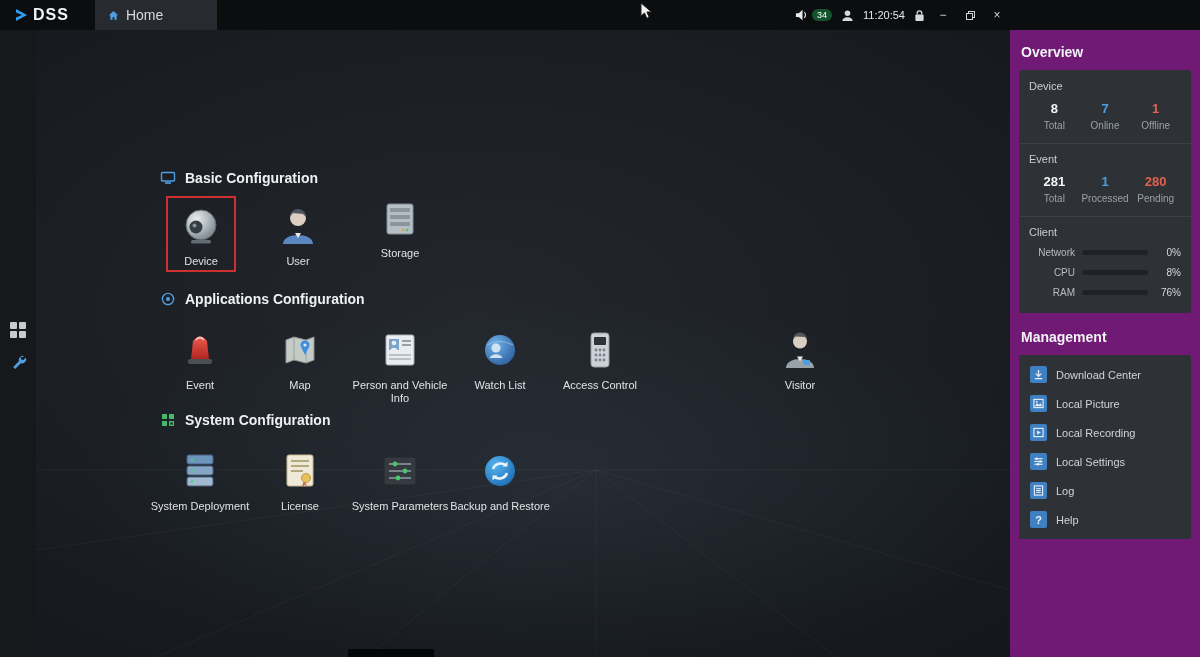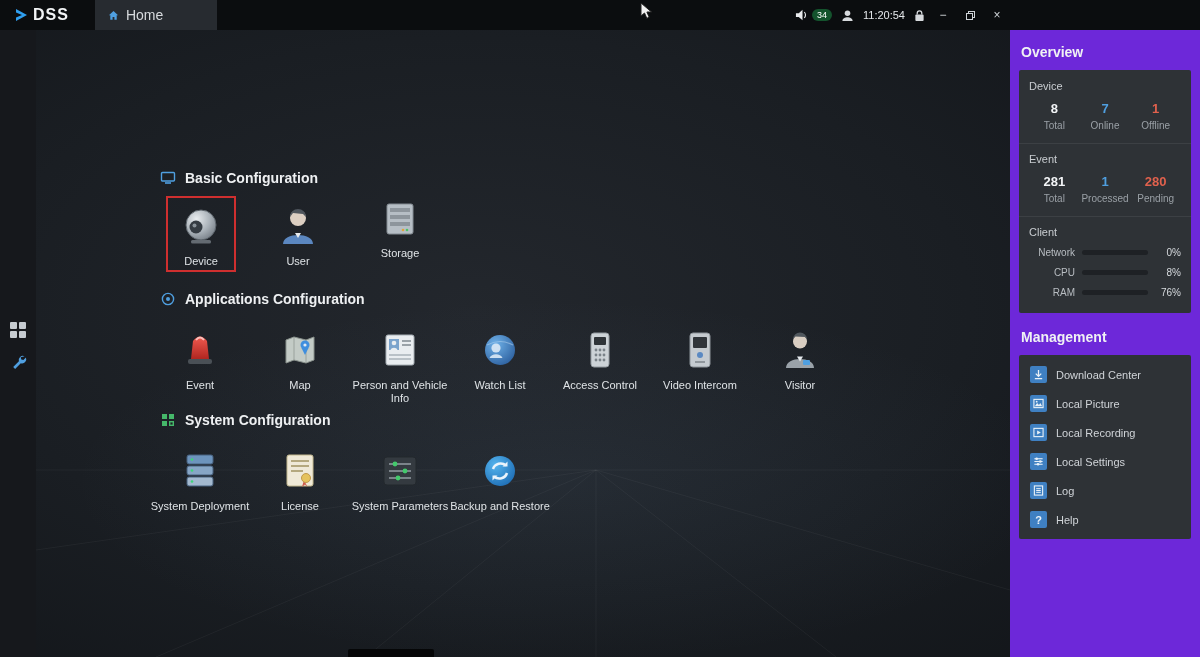--- a/index.html
+++ b/index.html
@@ -45,21 +45,21 @@
   .sh-title { color:#eef0f2; font-size:14px; font-weight:600; }
 
   .tile { position:absolute; width:100px; text-align:center; cursor:pointer; }
   .tile-icon { height:46px; display:flex; align-items:flex-end; justify-content:center; }
   .tile-label { margin-top:7px; font-size:11px; color:#dfe3e6; line-height:13px; }
   .tile.selected::before { content:""; position:absolute; left:15px; right:15px; top:-6px; bottom:-4px;
     border:2px solid #cf2f2f; }
 
   
   .right-panel { position:absolute; right:0; top:30px; bottom:0; width:190px;
-    background:#6d28d9; padding:10px 9px 0 9px; }
+    background:#701a75; padding:10px 9px 0 9px; }
   .panel-title { color:#f0f2f4; font-size:14px; font-weight:600; margin:4px 2px 10px 2px; }
   .card { background:#2e3236; border-radius:2px; padding:8px 10px 6px 10px; }
   .group-label { color:#c9cdd1; font-size:11px; margin:2px 0 9px 0; }
   .stats-row { display:flex; margin-bottom:12px; }
   .stat { flex:1; text-align:center; }
   .stat-value { font-size:13px; font-weight:bold; color:#f2f4f6; }
   .stat-label { font-size:10px; color:#9aa0a6; margin-top:4px; }
   .card-sep { border:none; border-top:1px solid rgba(255,255,255,0.07); margin:2px -10px 9px -10px; }
   .meter-row { display:flex; align-items:center; gap:7px; margin:9px 0; }
   .meter-label { width:46px; font-size:10px; color:#b8bdc2; text-align:right; }
@@ -292,31 +292,20 @@
               <circle cx="26" cy="27" r="1.4"></circle>
             <circle cx="18" cy="32" r="1.4"></circle>
               <circle cx="22" cy="32" r="1.4"></circle>
               <circle cx="26" cy="32" r="1.4"></circle>
           </g>
         </svg>
       </div>
       <div class="tile-label">Access Control</div>
     </div>
 
-    <div class="tile" style="left:614px;top:296px">
-      <div class="tile-icon">
-        <svg width="44" height="44" viewBox="0 0 44 44">
-          <rect x="12" y="5" width="20" height="34" rx="3" fill="#c5cbd0" stroke="#8f969c"></rect>
-          <rect x="15" y="9" width="14" height="11" rx="1" fill="#30353a"></rect>
-          <circle cx="22" cy="27" r="3" fill="#5a89c2"></circle>
-          <rect x="17" y="33" width="10" height="2" fill="#8f969c"></rect>
-        </svg>
-      </div>
-      <div class="tile-label">Video Intercom</div>
-    </div>
 
     <div class="tile" style="left:714px;top:296px">
       <div class="tile-icon">
         <svg width="44" height="44" viewBox="0 0 44 44">
           <circle cx="22" cy="13.5" r="7" fill="#d9cec2"></circle>
           <path d="M15,11.5 a7,7 0 0 1 14,0 l-2,-2.5 -10,-0.5 z" fill="#50575d"></path>
           <path d="M8,40 C8,28 36,28 36,40 Z" fill="#9aa2a9"></path>
           <path d="M19,28.5 h6 l-3,5 z" fill="#e8ecef"></path>
           <rect x="25" y="32" width="7" height="5" rx="1" fill="#4f9fe0"></rect>
         </svg>

